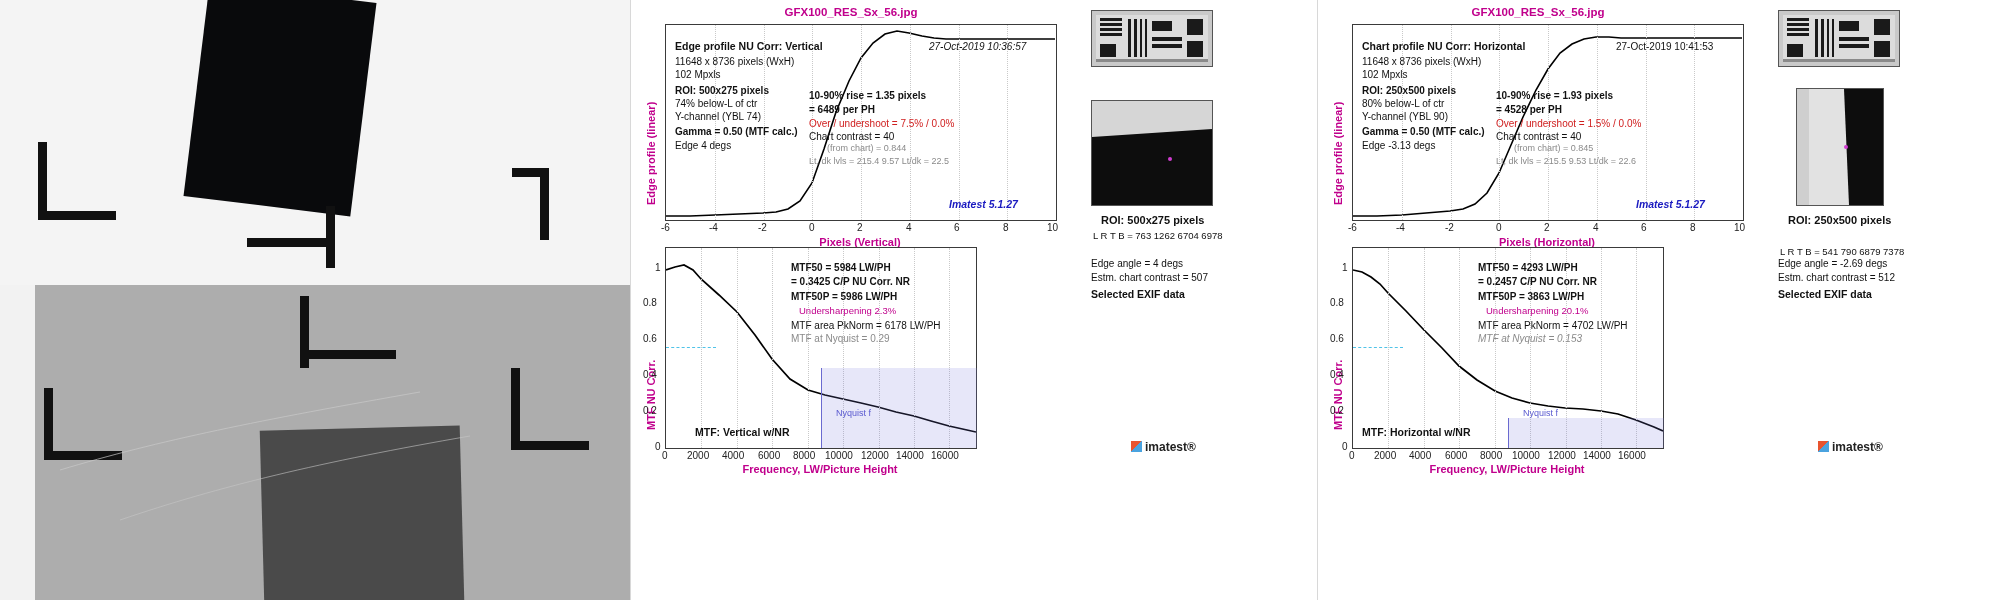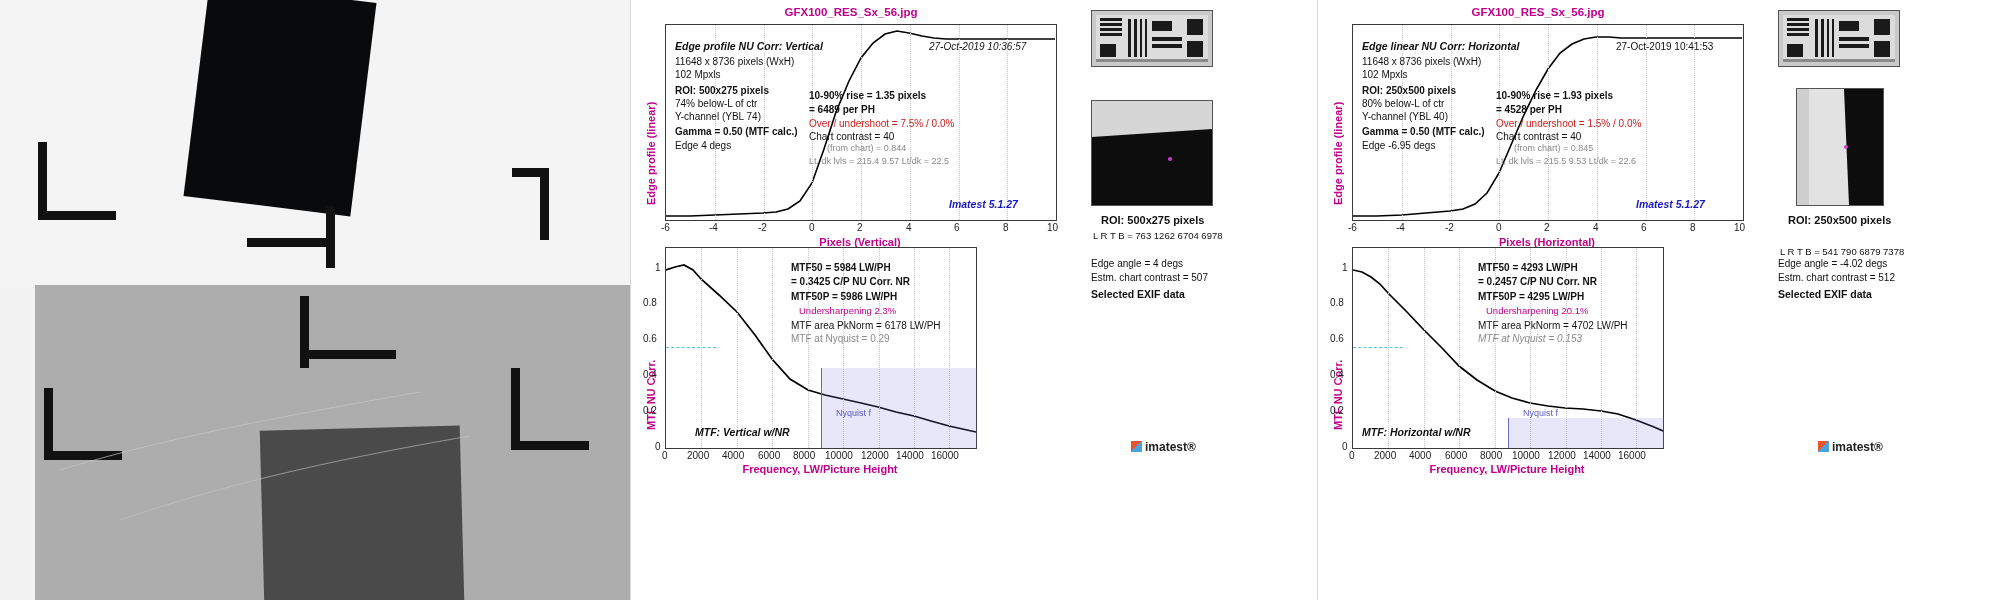--- a/index.html
+++ b/index.html
@@ -23,21 +23,21 @@
 
   .axbox{position:absolute;background:#fff;border:1px solid #3a3a3a;}
   .grid-vline{position:absolute;border-left:1px dotted #c9c9c9;width:0;}
 
   .ylab{position:absolute;transform-origin:0 0;transform:rotate(-90deg);font-size:11px;font-weight:bold;color:#c0008c;white-space:nowrap;}
   .xlab{position:absolute;font-size:11px;font-weight:bold;color:#c0008c;white-space:nowrap;text-align:center;}
   .tick{position:absolute;font-size:10px;color:#222;white-space:nowrap;}
 
   .ann{position:absolute;font-size:10px;color:#111;white-space:nowrap;}
   .ann.b{font-weight:bold;}
-  .ann.it{font-style:italic;font-weight:bold;}
+  .ann.it{font-weight:bold;}
   .ann.red{color:#d02020;}
   .ann.gray{color:#8a8a8a;}
   .ann.mag{color:#c0008c;}
   .ann.blue{color:#1a1ac0;font-weight:bold;font-style:italic;}
 
   .thumb{position:absolute;border:1px solid #555;background:#bdbdbd;overflow:hidden;}
   .roi-cap{position:absolute;font-size:11px;font-weight:bold;color:#111;white-space:nowrap;}
   .roi-sub{position:absolute;font-size:9.5px;color:#111;white-space:nowrap;}
 
   .exif{position:absolute;font-size:10px;color:#111;white-space:nowrap;}
@@ -248,30 +248,30 @@
     <div class="tick" style="left:78px;top:222px;">-4</div>
     <div class="tick" style="left:127px;top:222px;">-2</div>
     <div class="tick" style="left:178px;top:222px;">0</div>
     <div class="tick" style="left:226px;top:222px;">2</div>
     <div class="tick" style="left:275px;top:222px;">4</div>
     <div class="tick" style="left:323px;top:222px;">6</div>
     <div class="tick" style="left:372px;top:222px;">8</div>
     <div class="tick" style="left:416px;top:222px;">10</div>
     <div class="xlab" style="left:34px;top:236px;width:390px;">Pixels (Horizontal)</div>
 
-    <div class="ann it" style="left:44px;top:40px;font-size:10.5px;">Edge linear  NU Corr: Horizontal</div>
+    <div class="ann it" style="left:44px;top:40px;font-size:10.5px;">Chart profile  NU Corr: Horizontal</div>
     <div class="ann" style="left:298px;top:41px;">27-Oct-2019  10:41:53</div>
 
     <div class="ann" style="left:44px;top:56px;">11648 x 8736 pixels (WxH)</div>
     <div class="ann" style="left:44px;top:69px;">102 Mpxls</div>
     <div class="ann b" style="left:44px;top:85px;">ROI:  250x500 pixels</div>
     <div class="ann" style="left:44px;top:98px;">80% below-L of ctr</div>
-    <div class="ann" style="left:44px;top:111px;">Y-channel  (YBL 40)</div>
+    <div class="ann" style="left:44px;top:111px;">Y-channel  (YBL 90)</div>
     <div class="ann b" style="left:44px;top:126px;">Gamma = 0.50 (MTF calc.)</div>
-    <div class="ann" style="left:44px;top:140px;">Edge   -6.95 degs</div>
+    <div class="ann" style="left:44px;top:140px;">Edge   -3.13 degs</div>
 
     <div class="ann b" style="left:178px;top:90px;">10-90% rise = 1.93 pixels</div>
     <div class="ann b" style="left:178px;top:104px;">= 4528 per PH</div>
     <div class="ann red" style="left:178px;top:118px;">Over / undershoot =  1.5% /  0.0%</div>
     <div class="ann" style="left:178px;top:131px;">Chart contrast = 40</div>
     <div class="ann gray" style="left:196px;top:143px;font-size:9px;">(from chart) = 0.845</div>
     <div class="ann gray" style="left:178px;top:156px;font-size:9px;">Lt, dk lvls = 215.5   9.53   Lt/dk = 22.6</div>
 
     <div class="ann blue" style="left:318px;top:198px;font-size:10.5px;">Imatest 5.1.27</div>
 
@@ -306,21 +306,21 @@
     <div class="tick" style="left:12px;top:405px;">0.2</div>
     <div class="tick" style="left:12px;top:369px;">0.4</div>
     <div class="tick" style="left:12px;top:333px;">0.6</div>
     <div class="tick" style="left:12px;top:297px;">0.8</div>
     <div class="tick" style="left:24px;top:262px;">1</div>
 
     <div class="xlab" style="left:34px;top:463px;width:310px;">Frequency, LW/Picture Height</div>
 
     <div class="ann b" style="left:160px;top:262px;">MTF50 = 4293 LW/PH</div>
     <div class="ann b" style="left:160px;top:276px;">= 0.2457 C/P   NU Corr.   NR</div>
-    <div class="ann b" style="left:160px;top:291px;">MTF50P = 4295 LW/PH</div>
+    <div class="ann b" style="left:160px;top:291px;">MTF50P = 3863 LW/PH</div>
     <div class="ann mag" style="left:168px;top:305px;font-size:9.5px;">Undersharpening 20.1%</div>
     <div class="ann" style="left:160px;top:320px;">MTF area PkNorm = 4702 LW/PH</div>
     <div class="ann gray" style="left:160px;top:333px;font-style:italic;">MTF at Nyquist = 0.153</div>
 
     <div class="nyqlab" style="left:196px;top:408px;">Nyquist f</div>
     <div class="ann it" style="left:44px;top:426px;font-size:10.5px;">MTF: Horizontal w/NR</div>
 
     <div class="thumb" style="left:460px;top:10px;width:120px;height:55px;background:#c3c3c3;">
       <svg width="120" height="55">
         <rect x="0" y="0" width="120" height="55" fill="#c9c9c9"></rect>
@@ -350,20 +350,20 @@
         <rect x="0" y="0" width="86" height="116" fill="#e2e2e2"></rect>
         <rect x="0" y="0" width="12" height="116" fill="#cfcfcf"></rect>
         <polygon points="47,0 52,116 86,116 86,0" fill="#0d0d0d"></polygon>
         <circle cx="49" cy="58" r="2" fill="#d03cd0"></circle>
       </svg>
     </div>
 
     <div class="roi-cap" style="left:470px;top:214px;">ROI:  250x500 pixels</div>
     <div class="roi-sub" style="left:462px;top:230px;margin-top:16px;">L R  T B = 541 790  6879 7378</div>
 
-    <div class="exif" style="left:460px;top:258px;">Edge angle = -4.02 degs</div>
+    <div class="exif" style="left:460px;top:258px;">Edge angle = -2.69 degs</div>
     <div class="exif" style="left:460px;top:272px;">Estm. chart contrast = 512</div>
     <div class="exif b" style="left:460px;top:288px;font-weight:bold;">Selected EXIF data</div>
 
     <div class="logo" style="left:500px;top:440px;"><span class="sq"></span><span>imatest®</span></div>
   </div>
 
 </div>
 
 </body></html>

